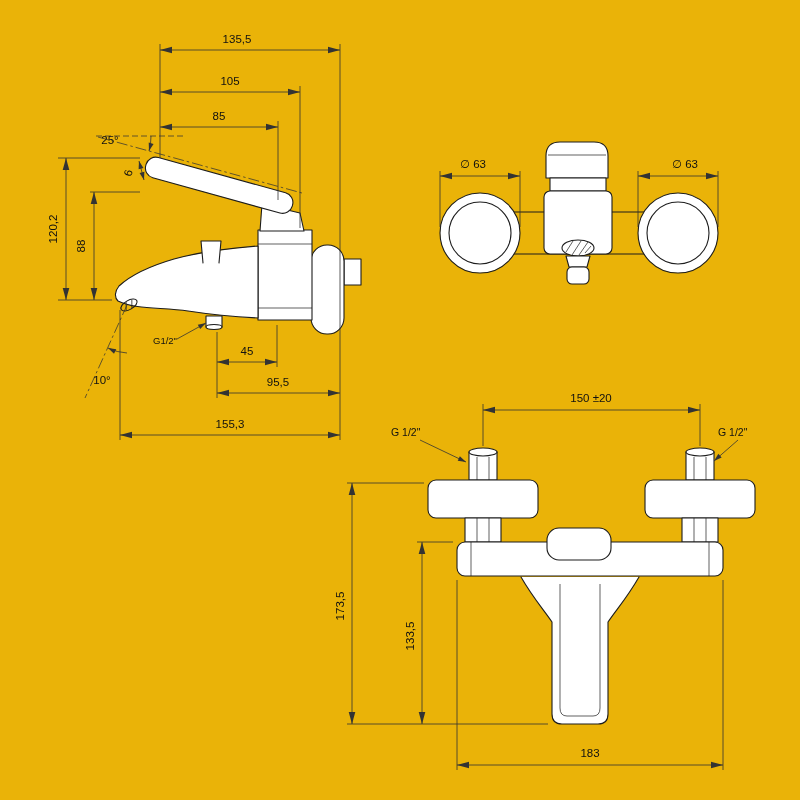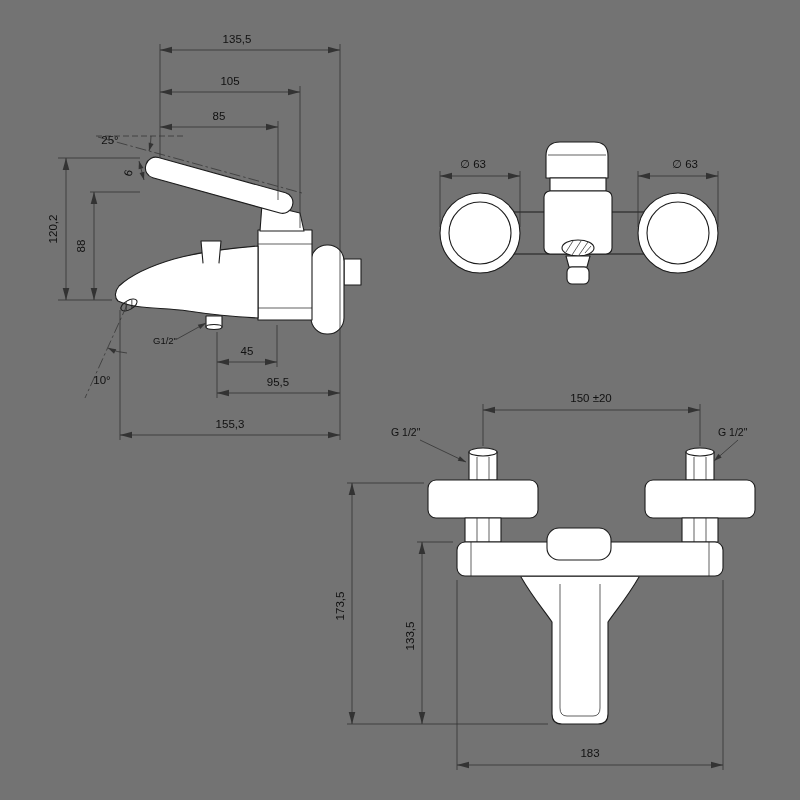--- a/index.html
+++ b/index.html
@@ -1,16 +1,16 @@
 <!DOCTYPE html>
 <html><head>
 <meta charset="utf-8">
 <style>
   html,body{margin:0;padding:0;background:#fff}
-  .stage{width:800px;height:800px;background:#737373;position:relative;overflow:hidden}
+  .stage{width:800px;height:800px;background:#eab308;position:relative;overflow:hidden}
   svg{display:block}
   .objw{fill:#fff;stroke:#1d1d1d;stroke-width:1.1;stroke-linejoin:round;stroke-linecap:round}
   .obj{fill:none;stroke:#1d1d1d;stroke-width:1.1;stroke-linejoin:round;stroke-linecap:round}
   .thin{fill:none;stroke:#1d1d1d;stroke-width:.7}
   .dim{fill:none;stroke:#333;stroke-width:.8}
   .cl{fill:none;stroke:#333;stroke-width:.75;stroke-dasharray:11 3 2.5 3}
   .dsh{fill:none;stroke:#333;stroke-width:.75;stroke-dasharray:6 3}
   text{font-family:"Liberation Sans","DejaVu Sans",sans-serif;fill:#111}
   .t{font-size:11.5px}
   .ts{font-size:9.5px}

